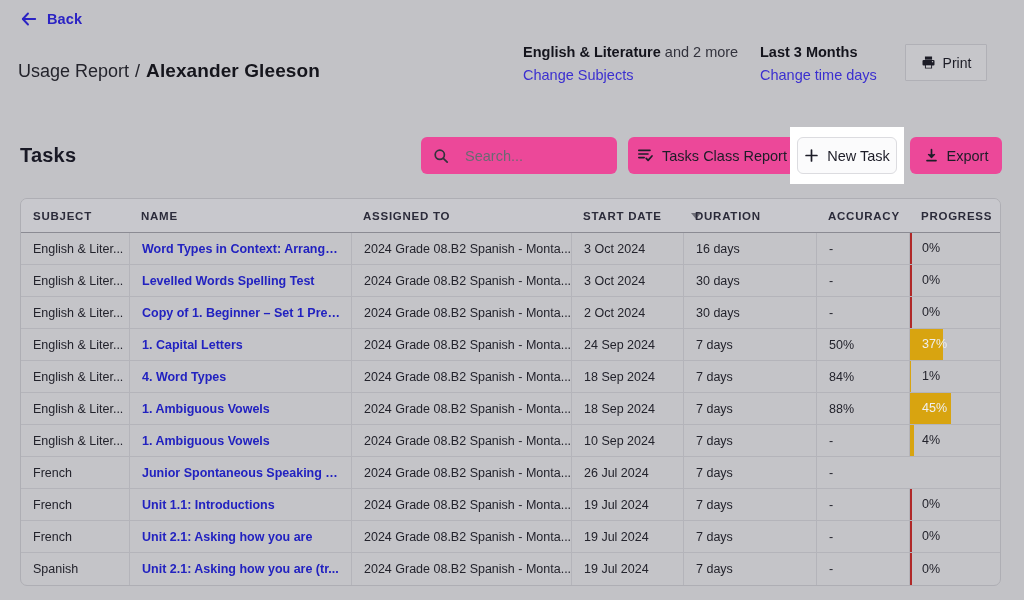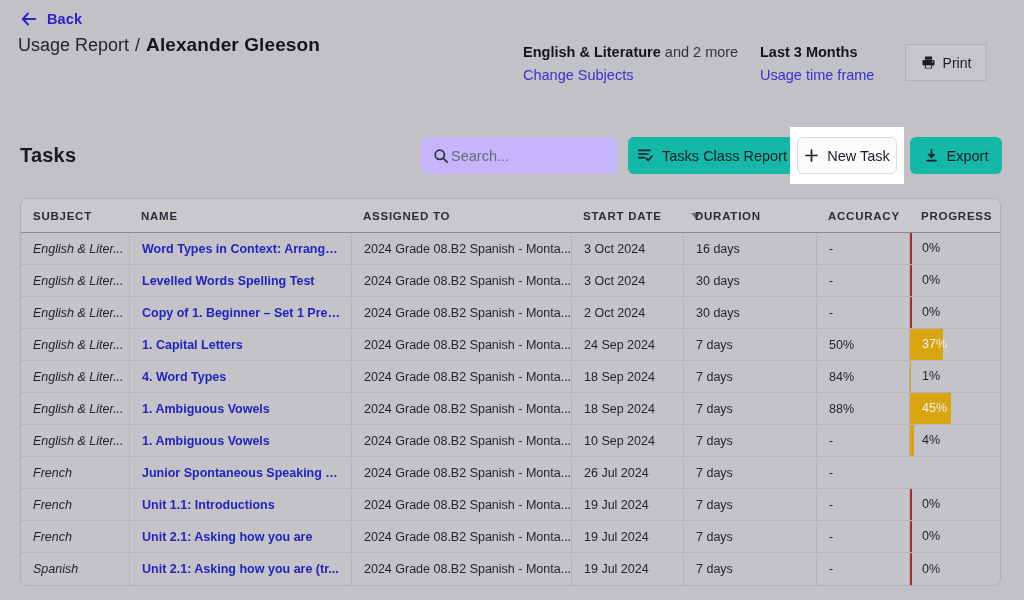--- a/index.html
+++ b/index.html
@@ -40,21 +40,21 @@
     color: #2b23c4;
     font-size: 14.5px;
     font-weight: 600;
     letter-spacing: 0.1px;
   }
 
   
   .crumbwrap {
     position: absolute;
     left: 18px;
-    top: 34px;
+    top: 60px;
     display: flex;
     align-items: baseline;
     gap: 0px;
     white-space: nowrap;
   }
   .crumb-parent {
     font-size: 18px;
     color: #24242c;
     font-weight: 400;
   }
@@ -139,47 +139,47 @@
     letter-spacing: 0.2px;
   }
 
   
   .search-box {
     position: absolute;
     left: 421px;
     top: 137px;
     width: 196px;
     height: 37px;
-    background: #c4b5fd;
+    background: #ec4899;
     border-radius: 6px;
     display: flex;
     align-items: center;
     padding: 0 12px;
     box-sizing: border-box;
-    gap: 2px;
+    gap: 16px;
     cursor: text;
   }
   .search-input {
     border: none;
     outline: none;
     background: transparent;
     font-family: "Liberation Sans", sans-serif;
     font-size: 14.5px;
     color: #2a2a33;
     width: 145px;
     padding: 0;
   }
   .search-input::placeholder { color: #6a6a73; opacity: 1; }
 
   .tbtn {
     position: absolute;
     top: 137px;
     height: 37px;
     border-radius: 6px;
-    background: #14b8a6;
+    background: #ec4899;
     display: flex;
     align-items: center;
     justify-content: center;
     gap: 8px;
     cursor: pointer;
     box-sizing: border-box;
     border: 1px solid rgba(255,255,255,0.0);
   }
   .tbtn .lbl {
     font-size: 14.5px;
@@ -261,21 +261,21 @@
     font-size: 12.5px;
     color: #23232c;
     display: flex;
     align-items: center;
     box-sizing: border-box;
     padding: 0 8px 0 12px;
     border-left: 1px solid #b4b4ba;
     white-space: nowrap;
     overflow: hidden;
   }
-  .td:first-child { border-left: none; font-style: italic; }
+  .td:first-child { border-left: none; }
   .td.name a {
     color: #2222c0;
     font-weight: 700;
     font-size: 12.5px;
     text-decoration: none;
     cursor: pointer;
     overflow: hidden;
     text-overflow: ellipsis;
     white-space: nowrap;
     display: block;
@@ -346,21 +346,21 @@
       <span class="meta-strong">English &amp; Literature</span>
       <span class="meta-rest">and 2 more</span>
     </div>
     <span class="meta-link">Change Subjects</span>
   </div>
 
   <div class="meta-timeframe">
     <div class="meta-line1">
       <span class="meta-strong">Last 3 Months</span>
     </div>
-    <span class="meta-link">Usage time frame</span>
+    <span class="meta-link">Change time days</span>
   </div>
 
   <div class="print-btn">
     <span>
       <svg width="15" height="15" viewBox="0 0 16 16">
         <rect x="4.2" y="1.6" width="7.6" height="3.4" fill="#1c1c26"></rect>
         <rect x="1.6" y="5.2" width="12.8" height="6.0" rx="1.2" fill="#1c1c26"></rect>
         <rect x="4.2" y="10.0" width="7.6" height="4.4" fill="#1c1c26"></rect>
         <rect x="5.2" y="11.0" width="5.6" height="2.6" fill="#c6c6ca"></rect>
         <circle cx="12.3" cy="7.1" r="0.75" fill="#c6c6ca"></circle>

